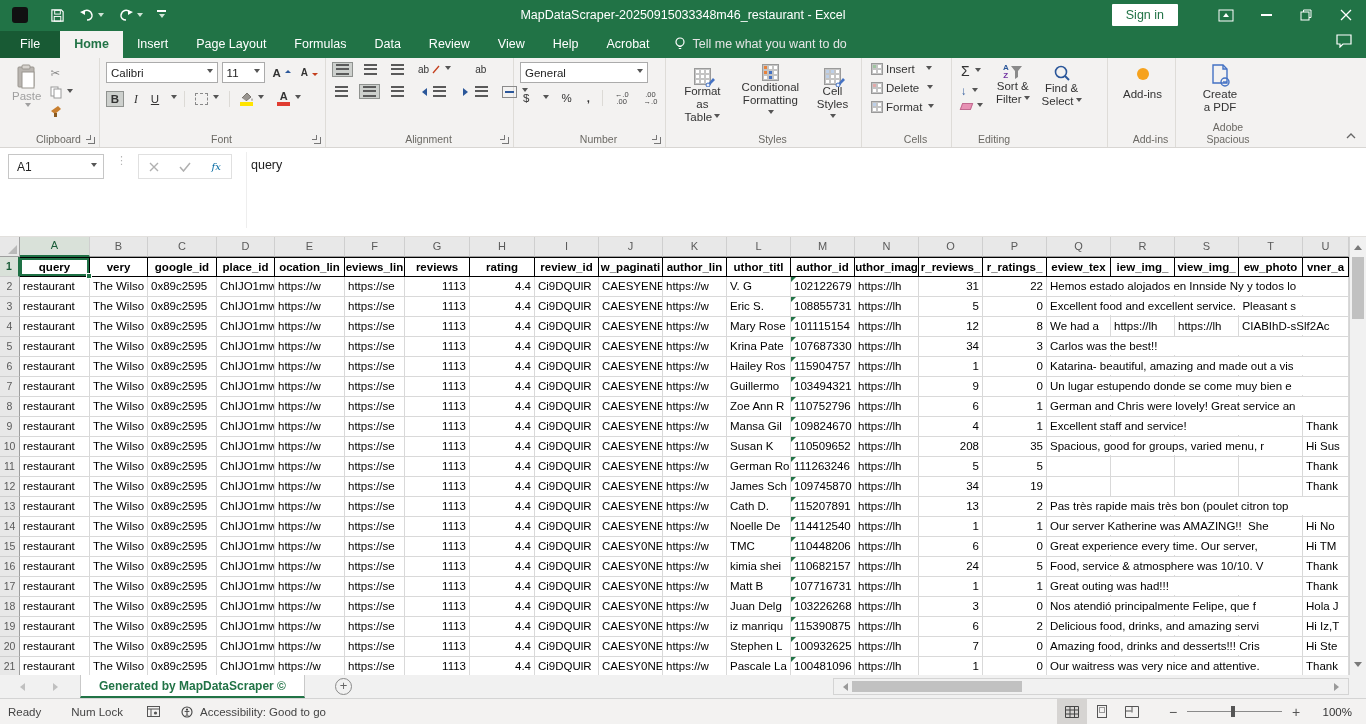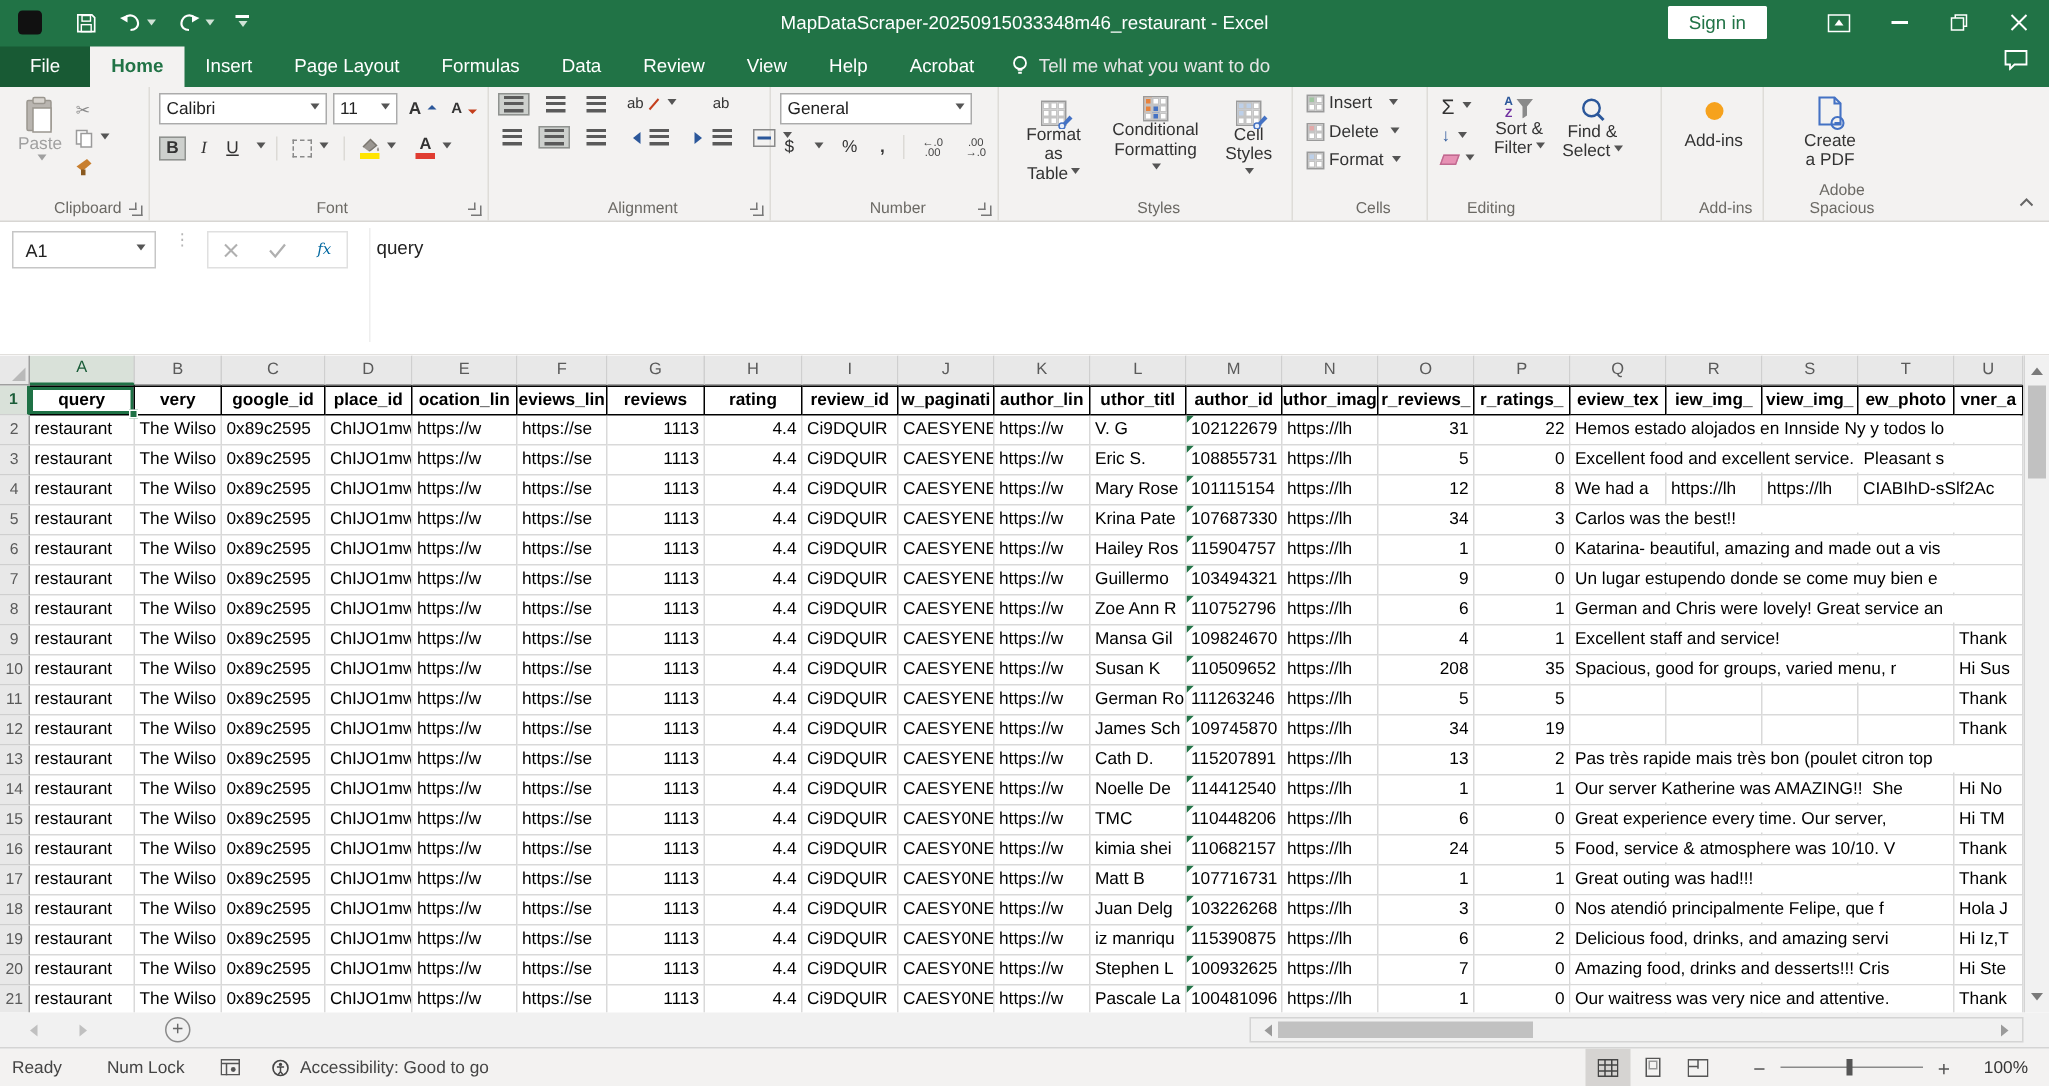--- a/index.html
+++ b/index.html
@@ -1034,20 +1034,21 @@
         <span class="arr down" style="margin:0;"></span>
       </span>
   </div>
 </div>
 
 <div class="sheetbar">
   <span class="navarrows">
     <span class="arr left" style="border-right-color:#c0c0c0;"></span>
     <span class="arr right" style="border-left-color:#c0c0c0;"></span>
   </span>
+  <span class="sheettab">Generated by MapDataScraper ©</span>
   <span class="addsheet">+</span>
   <span class="hscroll">
     <span class="arr left" style="margin-left:5px;"></span>
     <span class="hs-thumb"></span>
     <span class="arr right" style="position:absolute;right:5px;"></span>
   </span>
 </div>
 
 <div class="statusbar">
   <span class="sb-item" style="margin-left:8px;">Ready</span>

